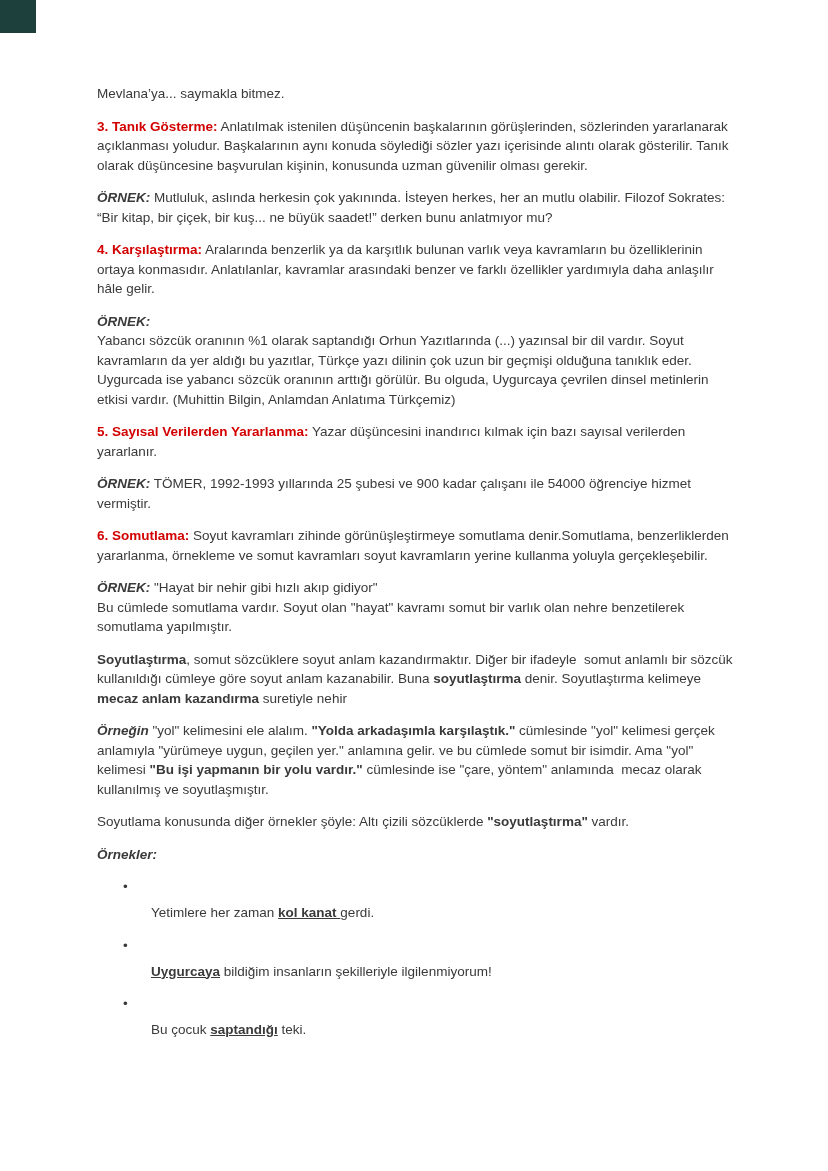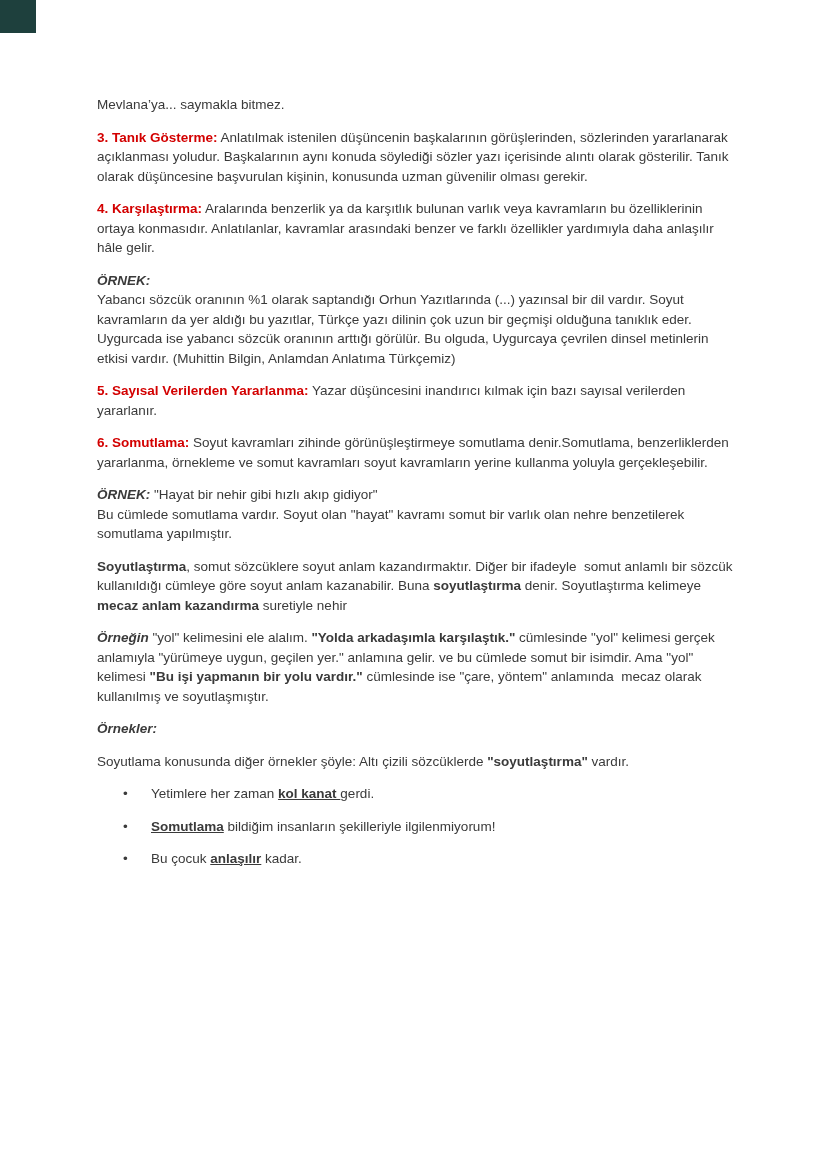--- a/index.html
+++ b/index.html
@@ -14,21 +14,21 @@
   .corner-mark {
     position: absolute;
     top: 0;
     left: 0;
     width: 36px;
     height: 33px;
     background: var(--corner-color, #1e403d);
   }
   .document-content {
     position: absolute;
-    top: 95px;
+    top: 84px;
     left: 97px;
     width: 636px;
     font-size: 13.5px;
     line-height: 19.5px;
     color: #3a3a3a;
   }
   .para {
     margin-bottom: 13px;
     white-space: pre-wrap;
   }
@@ -36,53 +36,55 @@
   .bullet-item {
     margin-bottom: 13px;
     display: flex;
     padding-left: 26px;
   }
   .bullet-marker {
     width: 28px;
     flex: 0 0 28px;
     font-size: 13.5px;
   }
-  .bullet-text { white-space: pre-wrap; }
+  .bullet-text { white-space: pre-wrap; margin-top: 26px; }
   .run-red-bold {
     color: var(--heading-red, #d30000);
     font-weight: bold;
     margin-top: 44px;
   }
   .run-bold { font-weight: bold; }
   .run-bold-italic { font-weight: bold; font-style: italic; }
   .run-bold-underline { font-weight: bold; text-decoration: underline; }
 </style>
 </head>
 <body style="background: rgb(255, 255, 255);">
 
 <div class="corner-mark"></div>
 <div class="document-content" style="color: rgb(58, 58, 58);">
     <div class="para"><span>Mevlana’ya... saymakla bitmez.</span></div>
     <div class="para"><span class="run-red-bold">3. Tanık Gösterme:</span><span> Anlatılmak istenilen düşüncenin başkalarının görüşlerinden, sözlerinden yararlanarak açıklanması yoludur. Başkalarının aynı konuda söylediği sözler yazı içerisinde alıntı olarak gösterilir. Tanık olarak düşüncesine başvurulan kişinin, konusunda uzman güvenilir olması gerekir.</span></div>
+    <div class="para"><span class="run-bold-italic">ÖRNEK:</span><span> Mutluluk, aslında herkesin çok yakınında. İsteyen herkes, her an mutlu olabilir. Filozof Sokrates: “Bir kitap, bir çiçek, bir kuş... ne büyük saadet!” derken bunu anlatmıyor mu?</span></div>
     <div class="para"><span class="run-red-bold">4. Karşılaştırma:</span><span> Aralarında benzerlik ya da karşıtlık bulunan varlık veya kavramların bu özelliklerinin ortaya konmasıdır. Anlatılanlar, kavramlar arasındaki benzer ve farklı özellikler yardımıyla daha anlaşılır hâle gelir.</span></div>
     <div class="para no-gap"><span class="run-bold-italic">ÖRNEK:</span></div>
     <div class="para"><span>Yabancı sözcük oranının %1 olarak saptandığı Orhun Yazıtlarında (...) yazınsal bir dil vardır. Soyut kavramların da yer aldığı bu yazıtlar, Türkçe yazı dilinin çok uzun bir geçmişi olduğuna tanıklık eder. Uygurcada ise yabancı sözcük oranının arttığı görülür. Bu olguda, Uygurcaya çevrilen dinsel metinlerin etkisi vardır. (Muhittin Bilgin, Anlamdan Anlatıma Türkçemiz)</span></div>
     <div class="para"><span class="run-red-bold">5. Sayısal Verilerden Yararlanma:</span><span> Yazar düşüncesini inandırıcı kılmak için bazı sayısal verilerden yararlanır.</span></div>
+    <div class="para"><span class="run-bold-italic">ÖRNEK:</span><span> TÖMER, 1992-1993 yıllarında 25 şubesi ve 900 kadar çalışanı ile 54000 öğrenciye hizmet vermiştir.</span></div>
     <div class="para"><span class="run-red-bold">6. Somutlama:</span><span> Soyut kavramları zihinde görünüşleştirmeye somutlama denir.Somutlama, benzerliklerden yararlanma, örnekleme ve somut kavramları soyut kavramların yerine kullanma yoluyla gerçekleşebilir.</span></div>
     <div class="para no-gap"><span class="run-bold-italic">ÖRNEK:</span><span> "Hayat bir nehir gibi hızlı akıp gidiyor"</span></div>
     <div class="para"><span>Bu cümlede somutlama vardır. Soyut olan "hayat" kavramı somut bir varlık olan nehre benzetilerek somutlama yapılmıştır.</span></div>
     <div class="para"><span class="run-bold">Soyutlaştırma</span><span>, somut sözcüklere soyut anlam kazandırmaktır. Diğer bir ifadeyle  somut anlamlı bir sözcük kullanıldığı cümleye göre soyut anlam kazanabilir. Buna </span><span class="run-bold">soyutlaştırma</span><span> denir. Soyutlaştırma kelimeye </span><span class="run-bold">mecaz anlam kazandırma</span><span> suretiyle nehir</span></div>
     <div class="para"><span class="run-bold-italic">Örneğin</span><span> "yol" kelimesini ele alalım. </span><span class="run-bold">"Yolda arkadaşımla karşılaştık."</span><span> cümlesinde "yol" kelimesi gerçek anlamıyla "yürümeye uygun, geçilen yer." anlamına gelir. ve bu cümlede somut bir isimdir. Ama "yol" kelimesi </span><span class="run-bold">"Bu işi yapmanın bir yolu vardır."</span><span> cümlesinde ise "çare, yöntem" anlamında  mecaz olarak kullanılmış ve soyutlaşmıştır.</span></div>
+    <div class="para"><span>Soyutlama konusunda diğer örnekler şöyle: Altı çizili sözcüklerde </span><span class="run-bold">"soyutlaştırma"</span><span> vardır.</span></div>
     <div class="para"><span class="run-bold-italic">Örnekler:</span></div>
-    <div class="para"><span>Soyutlama konusunda diğer örnekler şöyle: Altı çizili sözcüklerde </span><span class="run-bold">"soyutlaştırma"</span><span> vardır.</span></div>
     <div class="bullet-item">
       <span class="bullet-marker">•</span>
       <span class="bullet-text"><span>Yetimlere her zaman </span><span class="run-bold-underline">kol kanat </span><span>gerdi.</span></span>
     </div>
     <div class="bullet-item">
       <span class="bullet-marker">•</span>
-      <span class="bullet-text"><span class="run-bold-underline">Somutlama</span><span> bildiğim insanların şekilleriyle ilgilenmiyorum!</span></span>
+      <span class="bullet-text"><span class="run-bold-underline">Uygurcaya</span><span> bildiğim insanların şekilleriyle ilgilenmiyorum!</span></span>
     </div>
     <div class="bullet-item">
       <span class="bullet-marker">•</span>
-      <span class="bullet-text"><span>Bu çocuk </span><span class="run-bold-underline">anlaşılır</span><span> kadar.</span></span>
+      <span class="bullet-text"><span>Bu çocuk </span><span class="run-bold-underline">saptandığı</span><span> teki.</span></span>
     </div>
   </div>
 
 </body></html>

